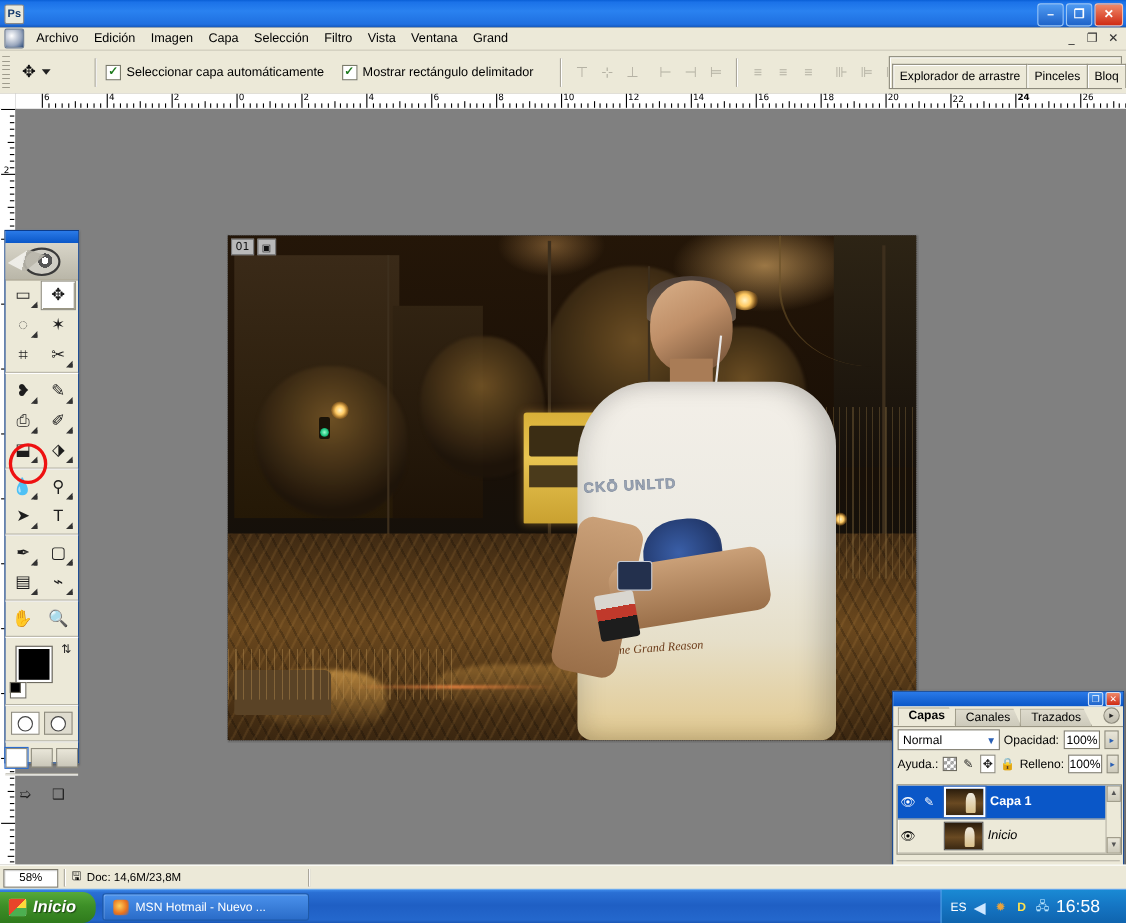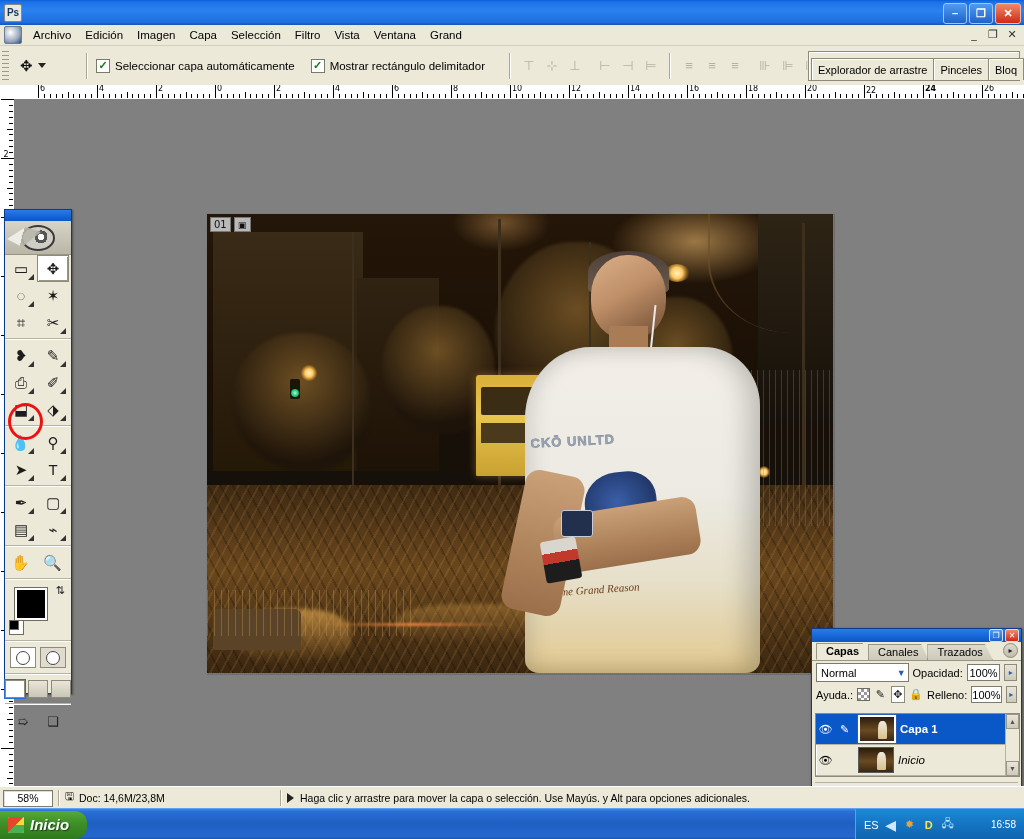--- a/index.html
+++ b/index.html
@@ -456,21 +456,21 @@
   .tb-ico{width:14px;height:14px;border-radius:3px;flex:0 0 auto;}
   .tb-ico.ff{background:radial-gradient(circle at 40% 40%,#ffcf5a,#e8701c 60%,#3a6fc4);}
   .tb-ico.ps{background:radial-gradient(circle at 35% 35%,#fff,#9aa7bd 55%,#24406e);}
   .tray{
     position:absolute;right:0;top:0;height:31px;width:160px;
     background:linear-gradient(to bottom,#1a8ad4 0%,#1576c4 45%,#0f63ad 100%);
     border-left:1px solid #4ea6e8;
     display:flex;align-items:center;gap:5px;padding-left:8px;color:#fff;font-size:11px;
   }
   .tray .ti{width:14px;height:14px;display:flex;align-items:center;justify-content:center;font-size:11px;}
-  .tray .clock{position:absolute;right:8px;font-size:10px;}
+  .tray .clock{position:absolute;right:24px;font-size:16px;}
 
   
   .annot{
     position:absolute;left:8px;top:403px;width:29px;height:31px;
     border:3px solid #ee1111;border-radius:50%;z-index:40;pointer-events:none;
   }
 </style>
 </head>
 <body>
 
@@ -1127,30 +1127,30 @@
   </div>
 
   <div class="statusbar">
     <div class="sb-zoom">58%</div>
     <div class="sb-sep"></div>
     <div class="sb-doc">
       <span>🖫</span>
       <span>Doc: 14,6M/23,8M</span>
     </div>
     <div class="sb-sep"></div>
-    <div class="sb-hint">
-      <span class="sb-tri"></span>
-      <span>Haga clic y arrastre para mover la capa o selección. Use Mayús. y Alt para opciones adicionales.</span>
-    </div>
   </div>
 
   <div class="taskbar">
     <div class="start">
       <span class="flag"></span>
       <span>Inicio</span>
+    </div>
+    <div class="tbtn">
+      <span class="tb-ico ff"></span>
+      <span>MSN Hotmail - Nuevo ...</span>
     </div>
     <div class="tray">
       <span>ES</span>
       <span class="ti" style="color:#cfe7ff;font-size:14px;">◀</span>
       <span class="ti" style="color:#e8a33d;">✹</span>
       <span class="ti" style="color:#ffe14d;font-weight:bold;">D</span>
       <span class="ti" style="color:#bfe8ff;">🖧</span>
       <span class="clock">16:58</span>
     </div>
   </div>

